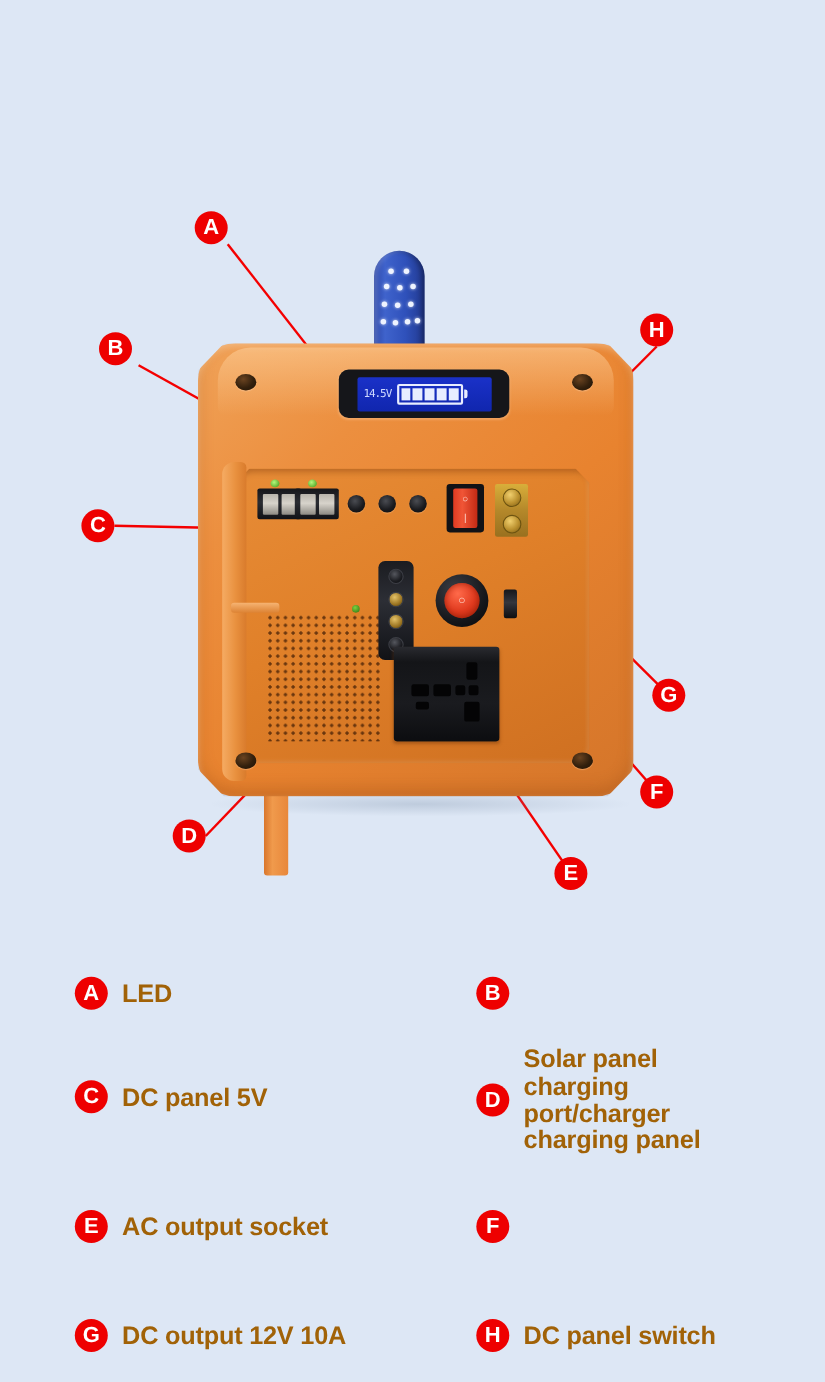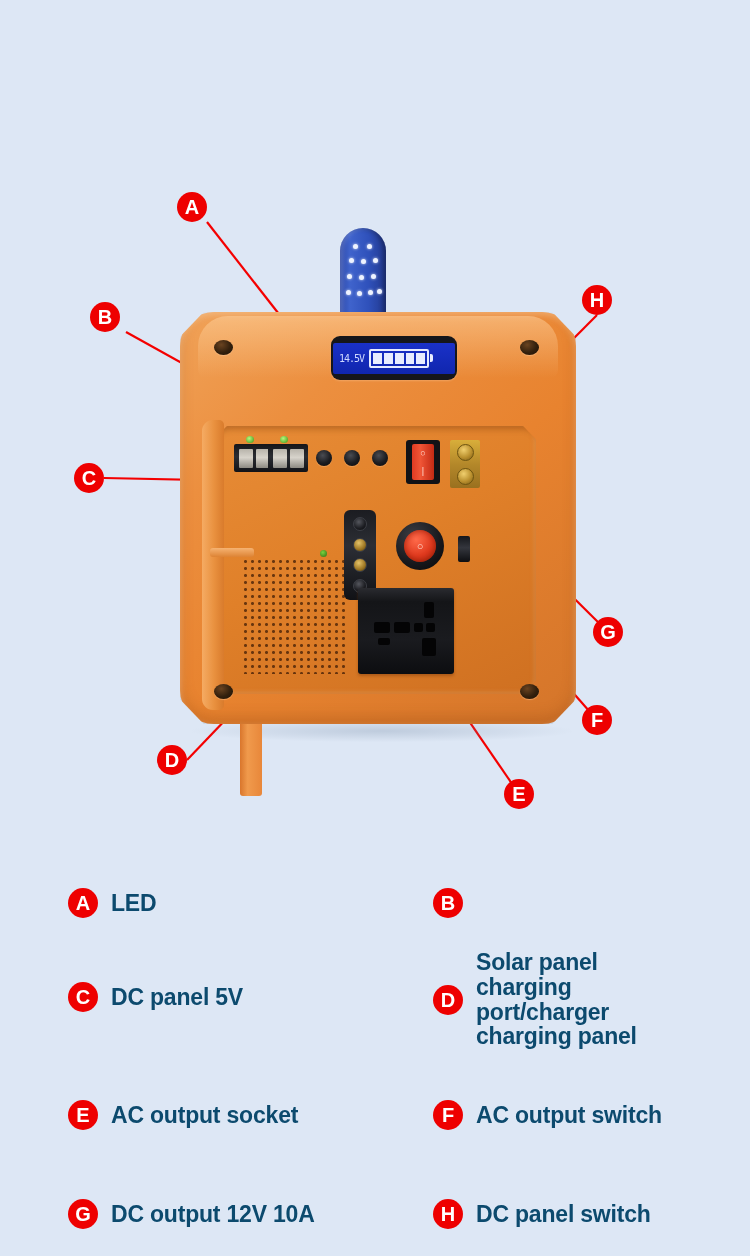--- a/index.html
+++ b/index.html
@@ -190,30 +190,29 @@
     border-radius: 50%;
     background: radial-gradient(ellipse at 38% 32%, #6a4320 0%, #33200d 55%, #1d1206 100%);
     box-shadow: 0 1px 1px rgba(255,205,160,.45);
     z-index: 6;
   }
   
   .lcd-bezel {
     position: absolute;
     left: 140px;
     top: 108px;
-    width: 126px;
+    width: 155px;
     height: 44px;
     background: #15161a;
     border-radius: 9px;
     box-shadow: 0 1px 2px rgba(255,210,165,.35);
     z-index: 6;
     display: flex;
     align-items: center;
     justify-content: center;
-    margin-left: 23px;
   }
   .lcd-screen {
     width: 122px;
     height: 31px;
     background: linear-gradient(to bottom, #1a31c8, #1026ae);
     border-radius: 2px;
     display: flex;
     align-items: center;
     padding: 0 6px;
     box-sizing: border-box;
@@ -472,21 +471,21 @@
     background: #ee0000;
     color: #ffffff;
     font-size: 20px;
     font-weight: bold;
     display: flex;
     align-items: center;
     justify-content: center;
     line-height: 1;
   }
   .legend-label {
-    color: #0c4a6e;
+    color: #a16207;
     font-size: 23px;
     font-weight: bold;
     line-height: 1.08;
     letter-spacing: -0.2px;
   }
   .legend-label.multiline {
     max-width: 185px;
   }
 </style>
 </head>
@@ -642,21 +641,20 @@
     <span class="legend-label multiline">Solar panel charging port/charger charging panel</span>
   </div>
 
   <div class="legend-item" style="left:68px; top:240px;">
     <span class="legend-badge">E</span>
     <span class="legend-label">AC output socket</span>
   </div>
 
   <div class="legend-item" style="left:433px; top:240px;">
     <span class="legend-badge">F</span>
-    <span class="legend-label">AC output switch</span>
   </div>
 
   <div class="legend-item" style="left:68px; top:339px;">
     <span class="legend-badge">G</span>
     <span class="legend-label">DC output 12V 10A</span>
   </div>
 
   <div class="legend-item" style="left:433px; top:339px;">
     <span class="legend-badge">H</span>
     <span class="legend-label">DC panel switch</span>

